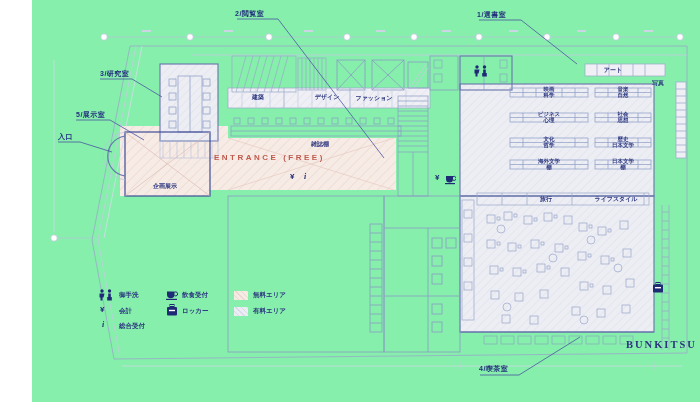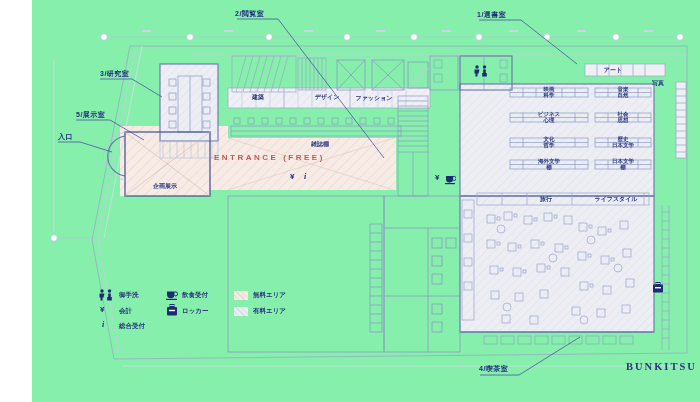--- a/index.html
+++ b/index.html
@@ -532,14 +532,14 @@
         </svg>
     </div>
     <div class="legend-text" style="left:150px;top:307px">ロッカー</div>
     <div class="swatch swatch-paid" style="left:202px;top:307px"></div>
     <div class="legend-text" style="left:221px;top:307px">有料エリア</div>
 
     <div class="sym sym-i" style="left:70px;top:321px">i</div>
     <div class="legend-text" style="left:87px;top:322px">総合受付</div>
   </div>
 
-  <div class="brand" style="left:594px;top:361px">BUNKITSU</div>
+  <div class="brand" style="left:594px;top:339px">BUNKITSU</div>
 </div>
 
 </body></html>

